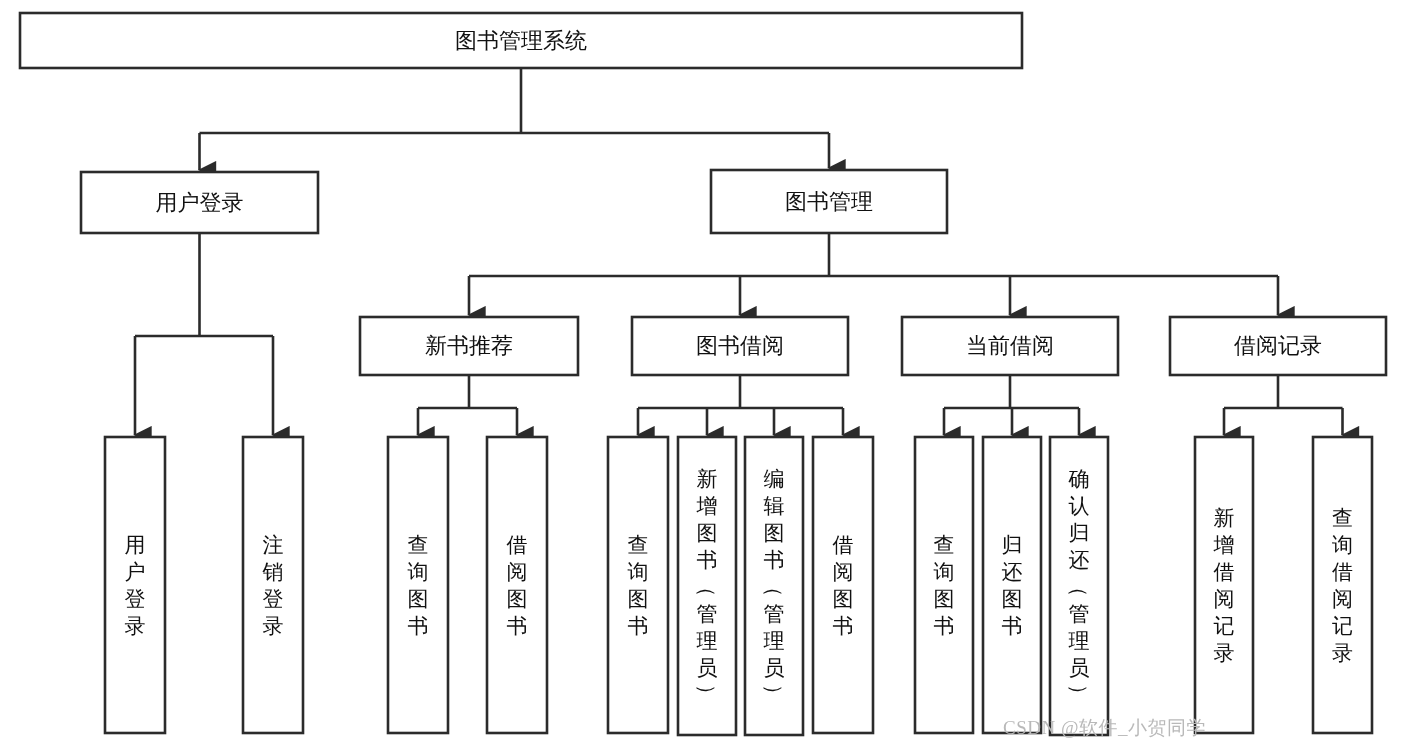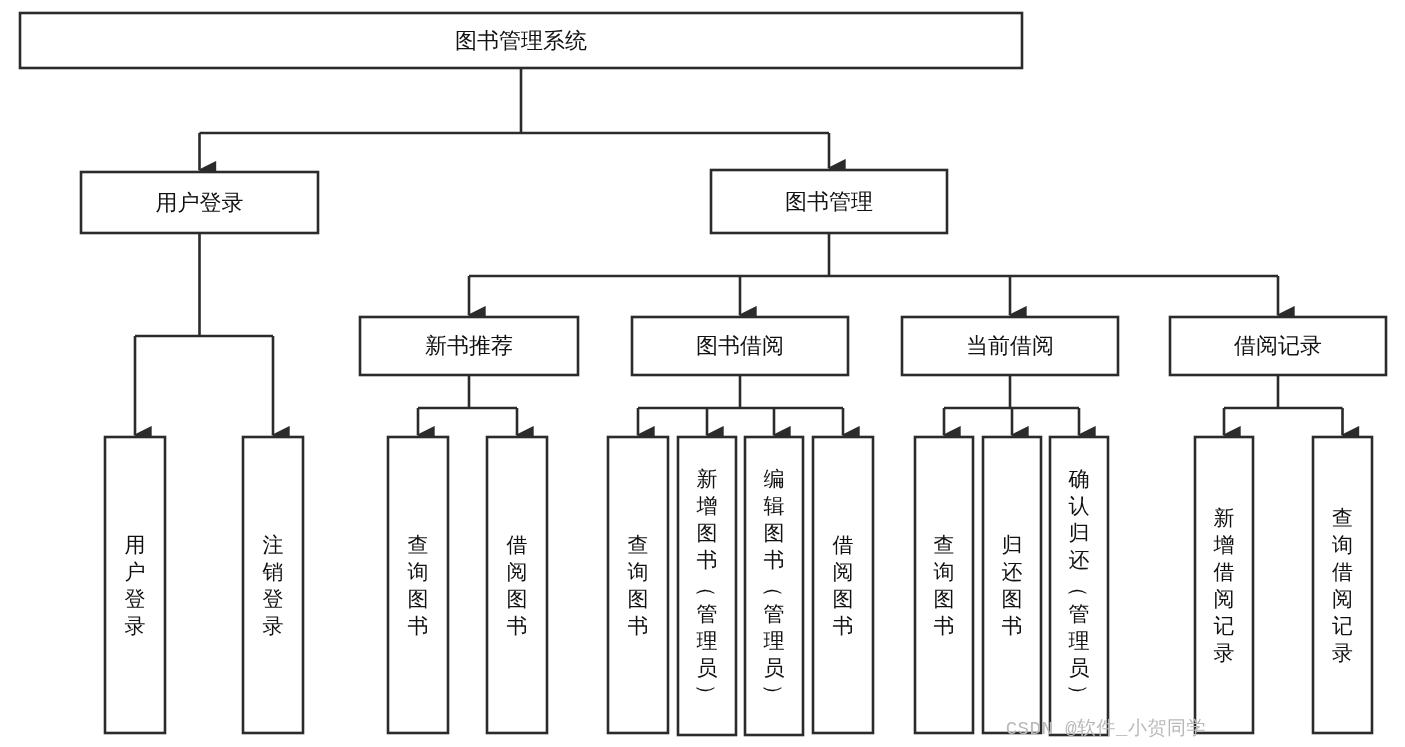--- a/index.html
+++ b/index.html
@@ -52,21 +52,21 @@
   .node-label-v {
     font-family: "DejaVu Sans", "Liberation Sans", sans-serif;
     font-size: 21px;
     fill: #111111;
     text-anchor: middle;
   }
   .watermark-text {
     position: absolute;
     right: 8px;
     bottom: 6px;
-    font-family: Liberation Mono, monospace;
+    font-family: Liberation Serif, serif;
     font-size: 19px;
     color: #b9b9b9;
     letter-spacing: 0.5px;
     white-space: nowrap;
     user-select: none;
   }
 </style>
 </head>
 <body>
 

